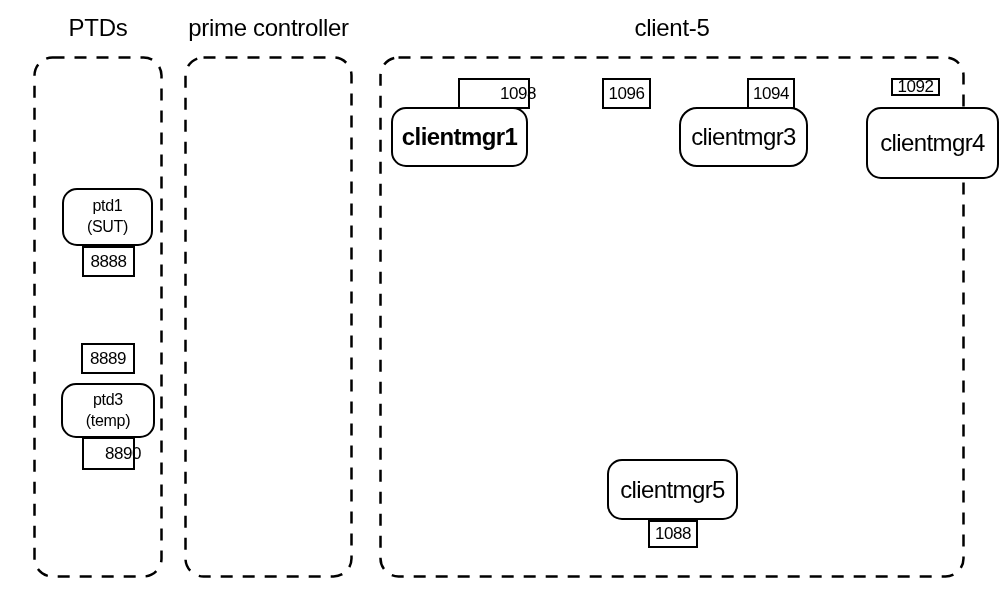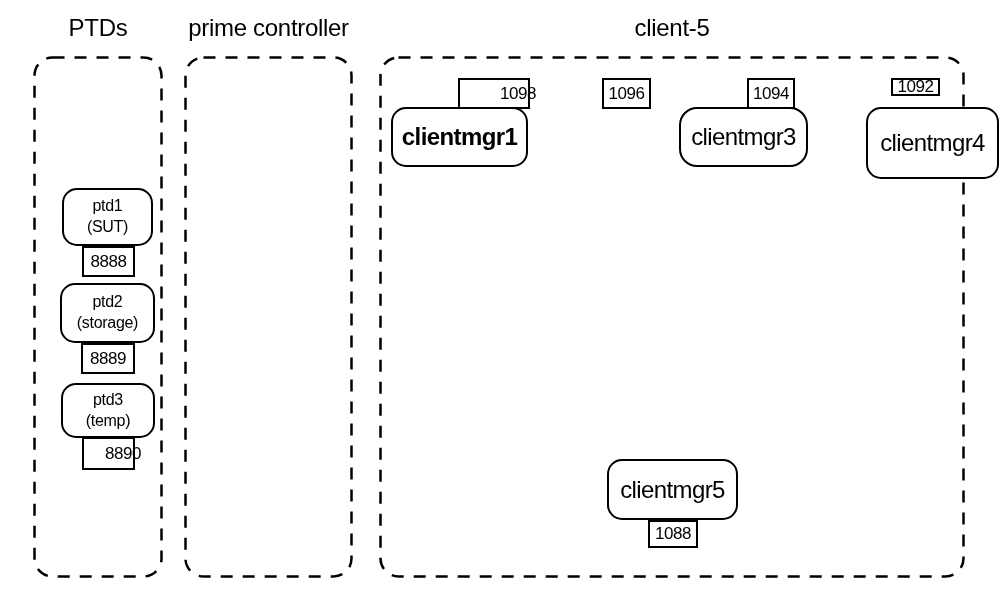--- a/index.html
+++ b/index.html
@@ -86,24 +86,20 @@
   <svg class="group-border" style="left:379px; top:56px;" width="586" height="522">
     <rect x="1.5" y="1.5" width="583" height="519" rx="18" ry="18" fill="none" stroke="#000000" stroke-width="2.5" stroke-dasharray="12 10"></rect>
   </svg>
 
   <div class="node" style="left:62px; top:188px; width:91px; height:58px;">
     <div class="small-label">ptd1</div>
     <div class="small-label">(SUT)</div>
   </div>
   <div class="port-badge" style="left:82px; top:246px; width:53px; height:31px;">8888</div>
 
-  <div class="node" style="left:60px; top:283px; width:95px; height:60px;">
-    <div class="small-label">ptd2</div>
-    <div class="small-label">(storage)</div>
-  </div>
   <div class="port-badge" style="left:81px; top:343px; width:54px; height:31px;">8889</div>
 
   <div class="node" style="left:61px; top:383px; width:94px; height:55px;">
     <div class="small-label">ptd3</div>
     <div class="small-label">(temp)</div>
   </div>
   <div class="port-badge" style="left:82px; top:437px; width:53px; height:33px;padding-left:29px;">8890</div>
 
   <div class="port-badge" style="left:458px; top:78px; width:72px; height:31px;padding-left:48px;">1098</div>
   <div class="port-badge" style="left:602px; top:78px; width:49px; height:31px;">1096</div>

